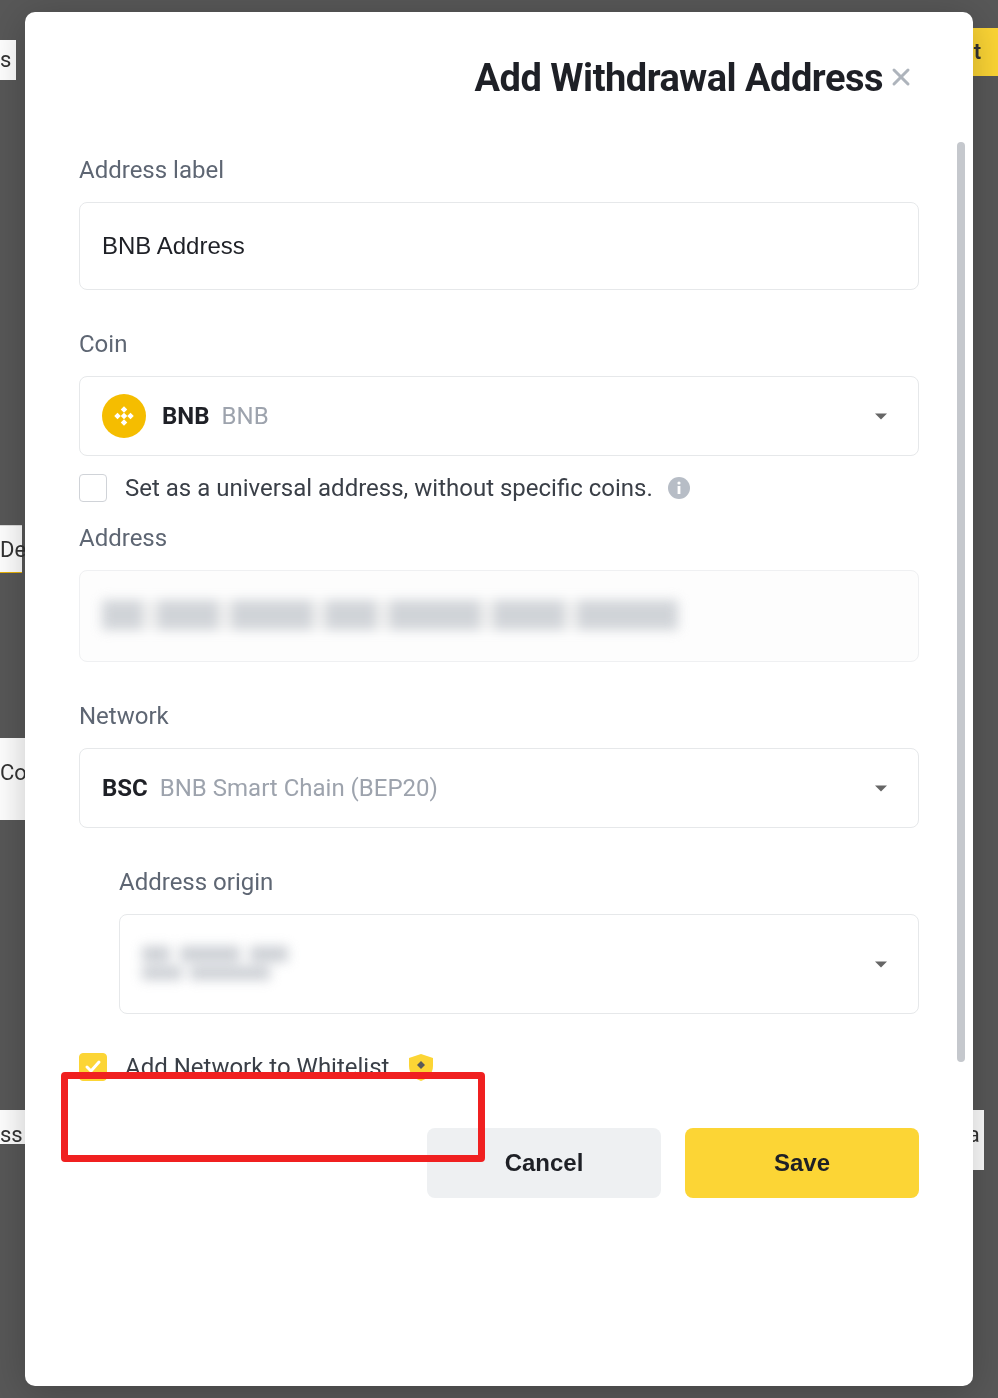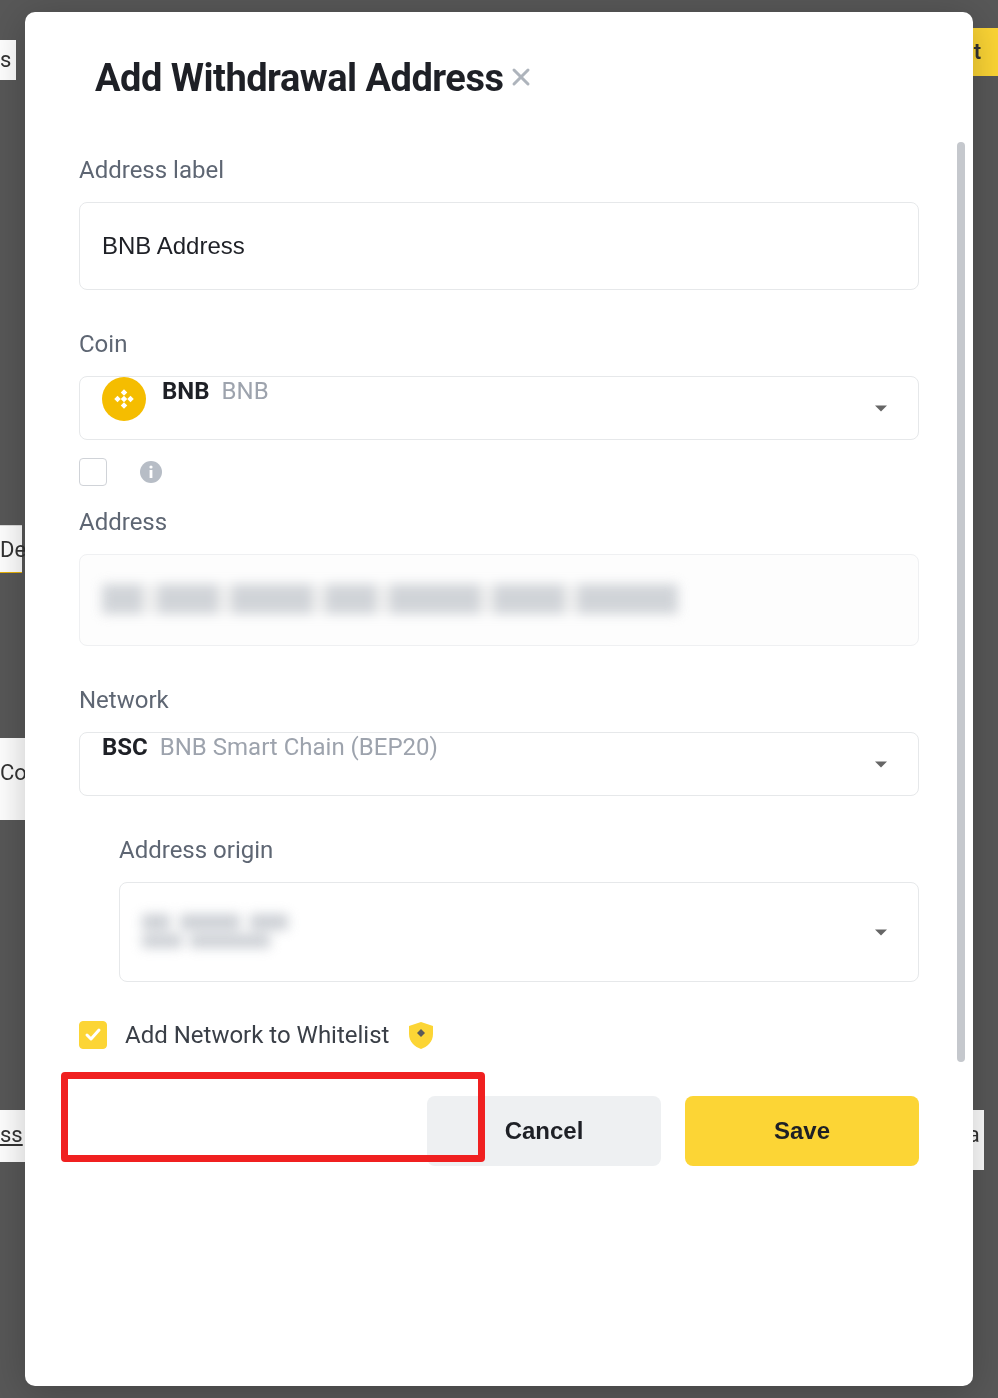--- a/index.html
+++ b/index.html
@@ -39,24 +39,23 @@
     }
     .modal-scroll {
       position: absolute;
       inset: 0;
       overflow-y: auto;
       padding: 48px 54px 40px 54px;
     }
     .modal-header {
       display: flex;
       align-items: center;
-      justify-content: flex-start;
+      justify-content: flex-end;
       margin-top: -4px;
       margin-bottom: 56px;
-      margin-left: 16px;
     }
     .modal-title {
       font-size: 38px;
       font-weight: 700;
       color: #1e2026;
       letter-spacing: -0.5px;
     }
     .close-btn {
       width: 36px;
       height: 36px;
@@ -82,26 +81,26 @@
       border: 1px solid #e6e8ea;
       border-radius: 8px;
       padding: 0 22px;
       font-size: 24px;
       color: #1e2026;
       outline: none;
       background: #fff;
     }
     .select-box {
       width: 100%;
-      height: 64px;
+      height: 80px;
       border: 1px solid #e6e8ea;
       border-radius: 8px;
       padding: 0 22px;
       display: flex;
-      align-items: flex-start;
+      align-items: center;
       cursor: pointer;
       background: #fff;
       position: relative;
     }
     .coin-icon {
       width: 44px;
       height: 44px;
       border-radius: 50%;
       background: #f5bd00;
       display: flex;
@@ -258,21 +257,21 @@
   </style>
 </head>
 <body>
 
 <div class="backdrop"></div>
 
 <div class="bg-fragment" style="left:0; top:40px; width:16px; height:40px; line-height:40px;">s</div>
 <div class="bg-fragment" style="right:0; top:28px; width:30px; height:48px; line-height:48px; background:#fcd535; font-weight:600;">it</div>
 <div class="bg-fragment" style="left:0; top:525px; width:22px; height:48px; line-height:48px; border-top:1px solid #ddd; border-bottom:1px solid #eab308;">De</div>
 <div class="bg-fragment" style="left:0; top:738px; width:28px; height:82px; line-height:70px;">Co</div>
-<div class="bg-fragment" style="left:0; top:1110px; width:28px; height:52px; line-height:50px;text-decoration:underline;">ss</div>
+<div class="bg-fragment" style="left:0; top:1110px; width:28px; height:34px; line-height:50px;">ss</div>
 <div class="bg-fragment" style="right:14px; top:1110px; width:28px; height:60px; line-height:50px;">ea</div>
 
 <div class="modal">
   <div class="modal-scroll">
     <div class="modal-header">
       <h1 class="modal-title">Add Withdrawal Address</h1>
       <button class="close-btn">
         <span>
           <svg viewBox="0 0 24 24" fill="none" stroke="currentColor" stroke-width="3" stroke-linecap="round">
             <line x1="5" y1="5" x2="19" y2="19"></line>
@@ -304,20 +303,21 @@
         <span class="select-primary">BNB</span>
         <span class="select-secondary">BNB</span>
         <span class="caret">
           <svg viewBox="0 0 14 10">
               <path d="M1 2 L7 8 L13 2 Z"></path>
             </svg>
         </span>
       </div>
       <div class="checkbox-row">
         <div class="checkbox"></div>
+        <span class="checkbox-label">Set as a universal address, without specific coins.</span>
         <span class="info-icon">
           <svg viewBox="0 0 24 24">
               <circle cx="12" cy="12" r="11"></circle>
               <rect x="10.6" y="10" width="2.8" height="8" fill="#fff"></rect>
               <circle cx="12" cy="7" r="1.6" fill="#fff"></circle>
             </svg>
         </span>
       </div>
     </div>
 

